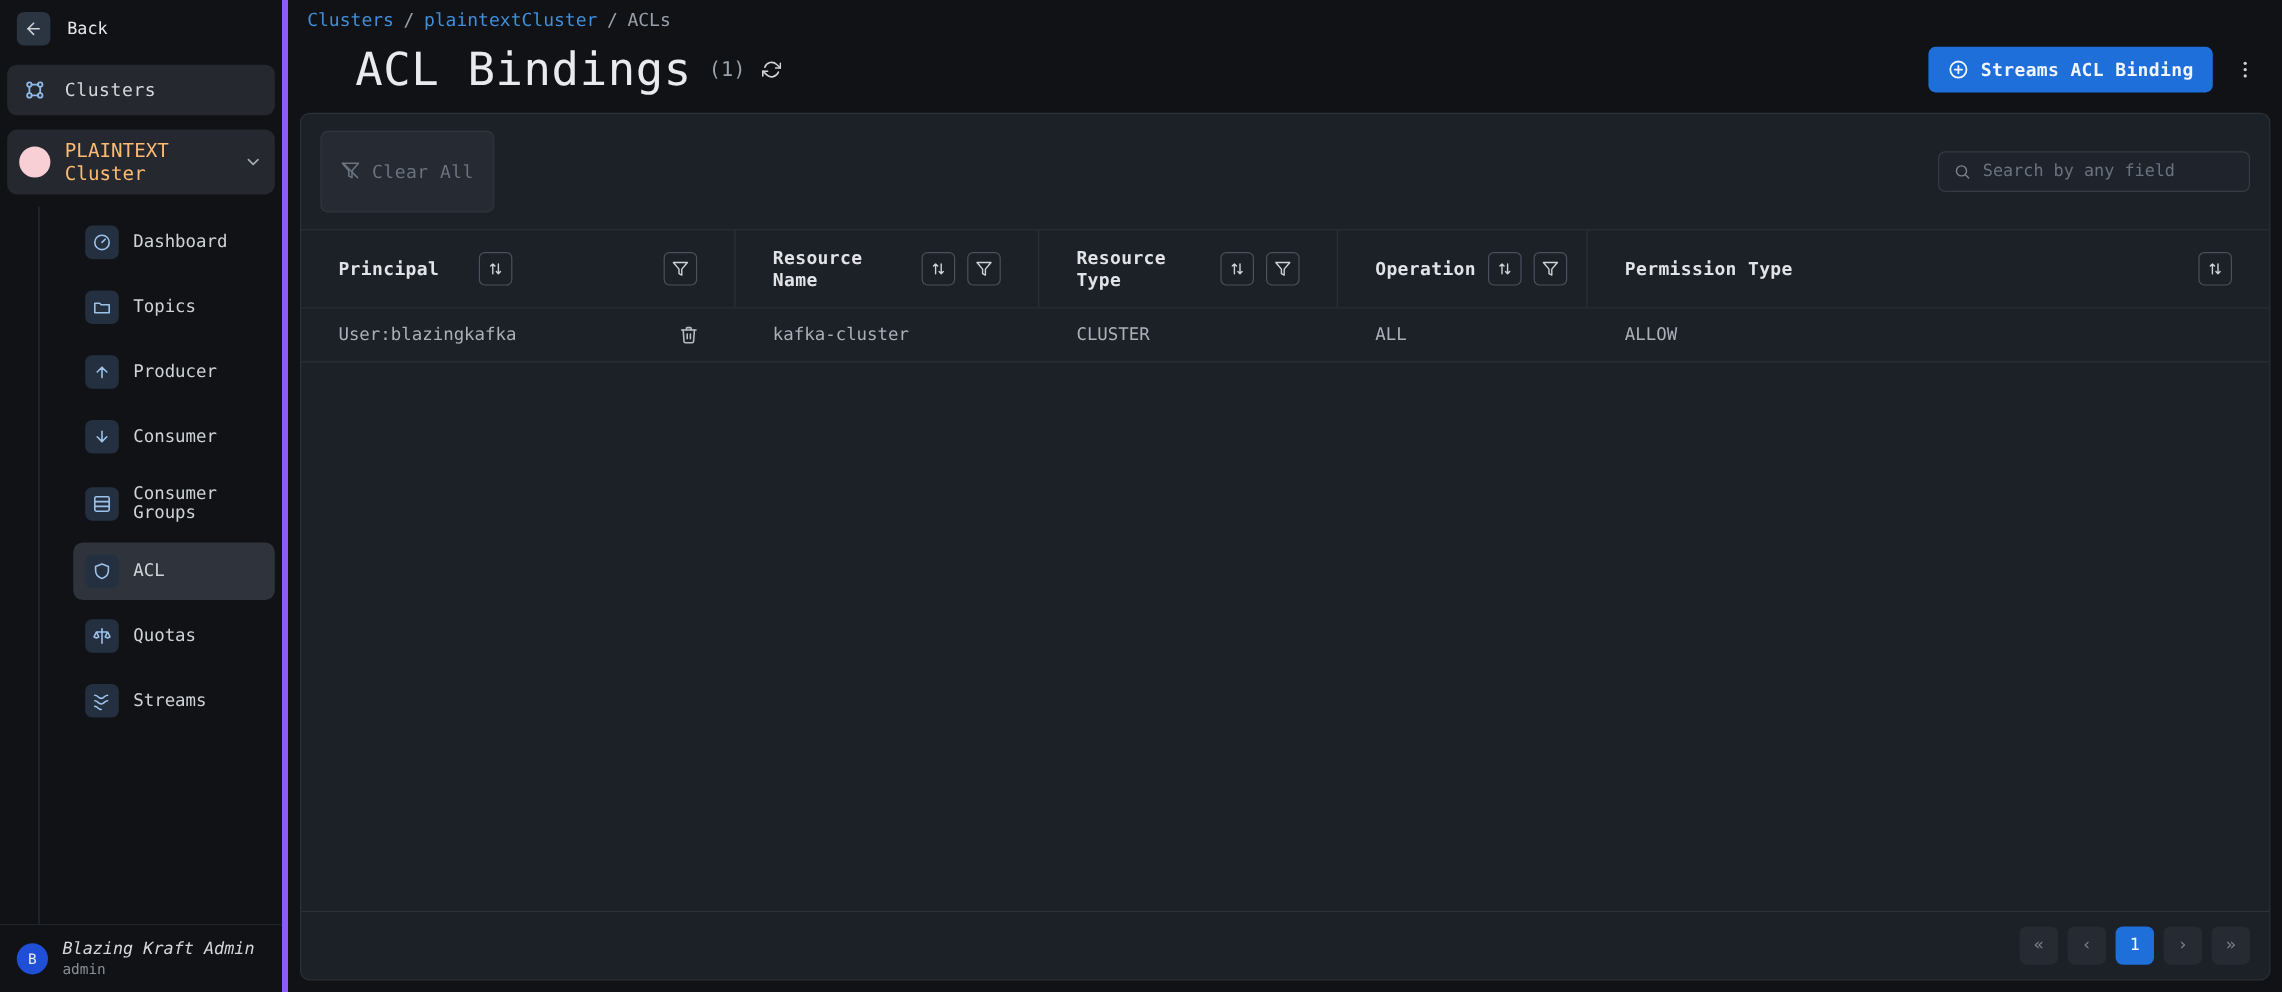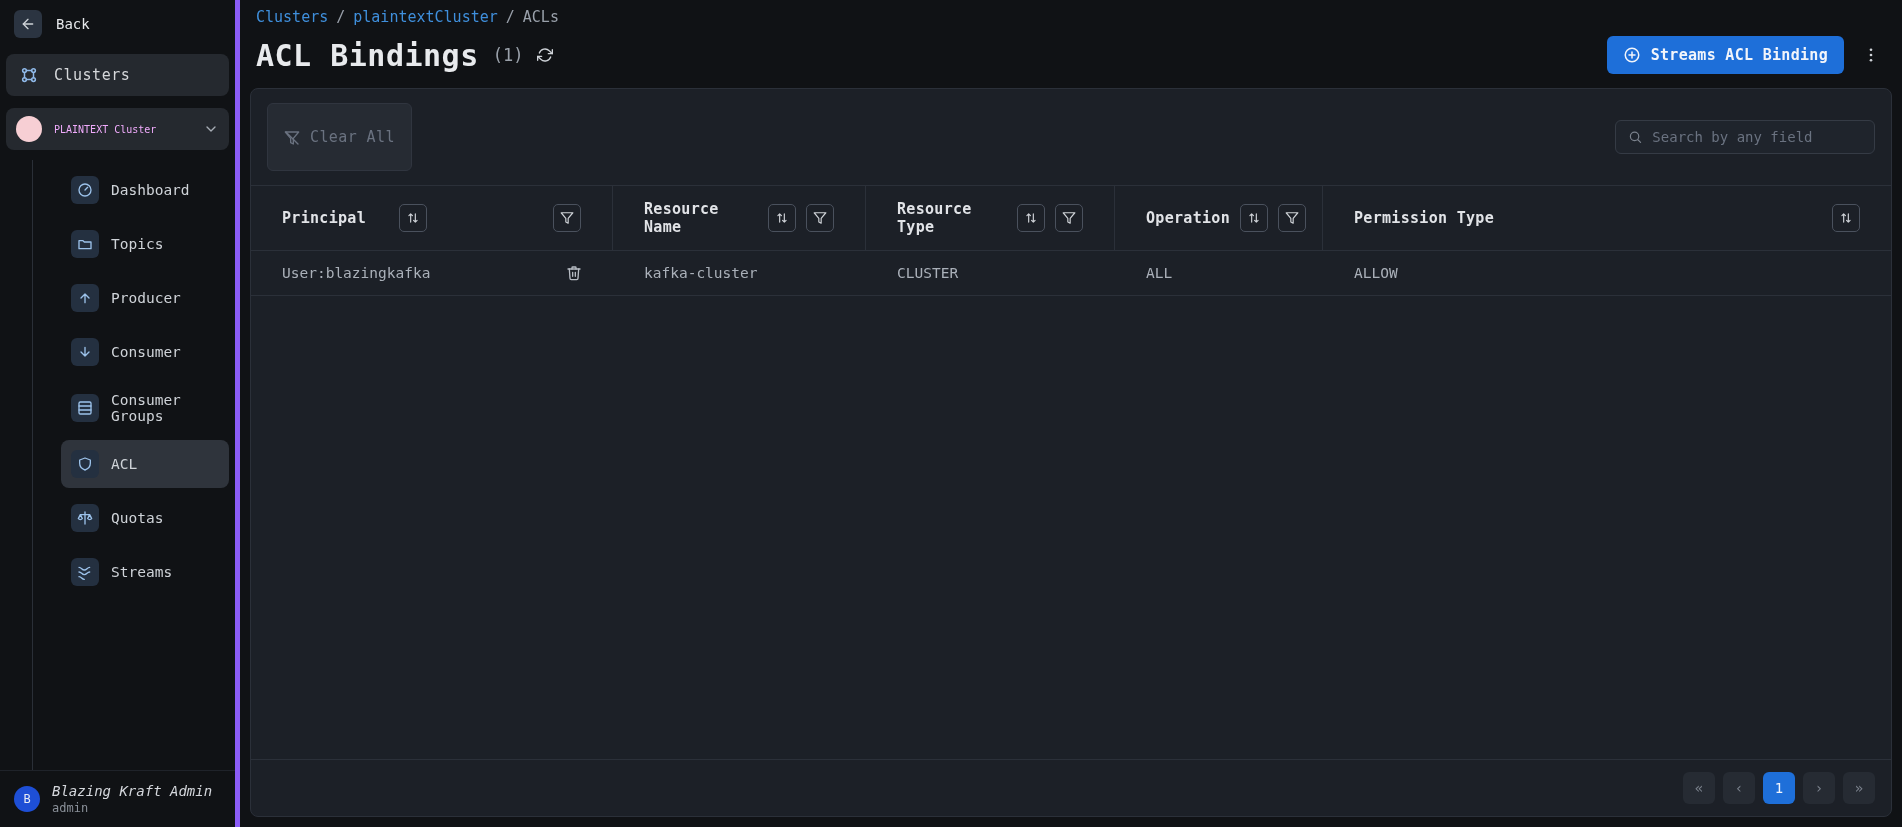--- a/index.html
+++ b/index.html
@@ -49,21 +49,21 @@
     background: #25292f;
     border-radius: 8px;
     display: flex; align-items: center; gap: 12px;
     padding: 8px 10px;
     cursor: pointer;
   }
   .avatar-sm {
     width: 26px; height: 26px; border-radius: 50%;
     background: #f7cfd4;
   }
-  .cluster-select .label { color: #f0abfc; font-size: 10px; flex:1; }
+  .cluster-select .label { color: #fdba74; font-size: 16px; flex:1; }
   .chev { color: #a7adb5; }
 
   .nav {
     padding: 6px 6px 0 28px;
     border-left: 1px solid #2a2f37;
     margin-left: 32px;
     margin-top: 4px;
     flex: 1;
   }
   .nav-item {
@@ -106,21 +106,21 @@
   .crumbs { font-size: 15px; display:flex; gap:8px; align-items:center; }
   .crumbs a { color: #3f8fdc; text-decoration: none; cursor:pointer; }
   .crumbs .sep { color: #99a0aa; }
   .crumbs .cur { color: #99a0aa; }
 
   .title-row {
     display:flex; align-items:center; justify-content:space-between;
     margin-top: 10px; margin-bottom: 14px;
   }
   .title-left { display:flex; align-items:center; gap:14px; }
-  .page-title { color: #e8eaed; font-size: 30px; font-weight: 700; letter-spacing: .5px; }
+  .page-title { color: #e8eaed; font-size: 38px; font-weight: 400; letter-spacing: .5px; margin-left: 40px; }
   .count-badge { color: #9aa1aa; font-size: 17px; }
   .refresh-icon { color: #cfd3d8; cursor:pointer; }
   .title-right { display:flex; align-items:center; gap:12px; }
   .create-btn {
     background: #1e6fd9; color: #f2f5fb;
     border-radius: 6px; padding: 10px 16px;
     display:flex; align-items:center; gap:10px;
     font-size: 15px; font-weight: 600; letter-spacing: .3px;
     cursor:pointer;
   }
@@ -133,21 +133,21 @@
     background: #1c2027;
     flex: 1;
     display:flex; flex-direction:column;
     min-height: 0;
   }
   .toolbar {
     display:flex; align-items:center; justify-content:space-between;
     padding: 14px 16px;
   }
   .clear-btn {
-    display:flex; align-items:flex-end; gap:10px;
+    display:flex; align-items:flex-start; gap:10px;
     background: #262b33; border: 1px solid #30353f;
     border-radius: 6px; padding: 24px 16px;
     color: #6a7280; font-size: 15px; letter-spacing:.4px;
     cursor: default;
   }
   .search-box {
     display:flex; gap:10px;
     border: 1px solid #353b45; border-radius: 6px;
     padding: 8px 12px; width: 260px;
     background: #1f242c;

